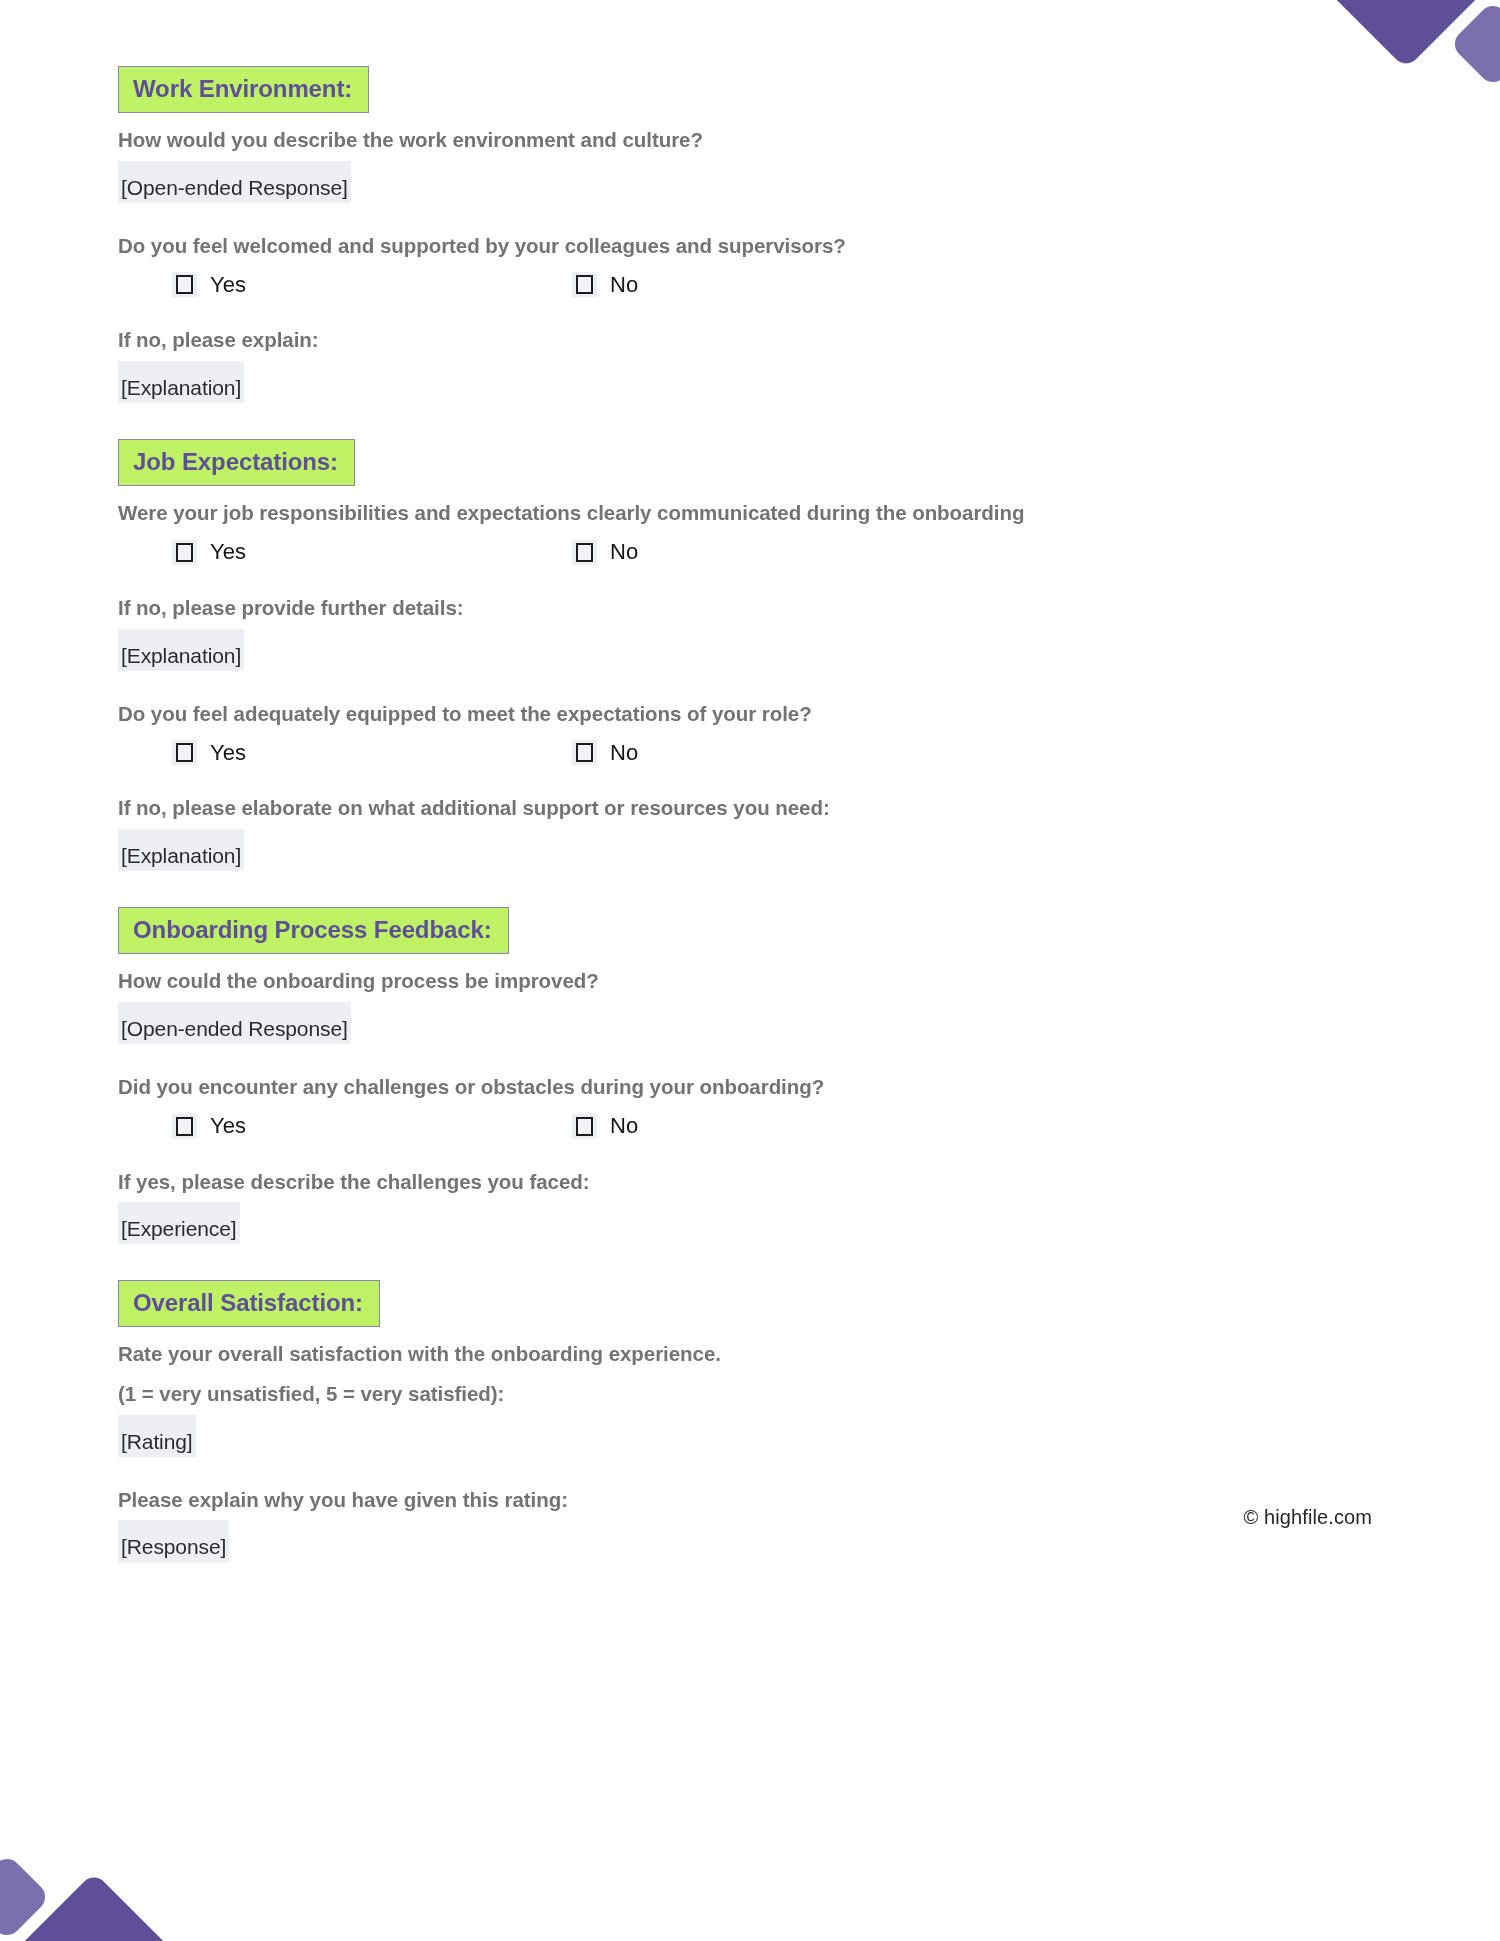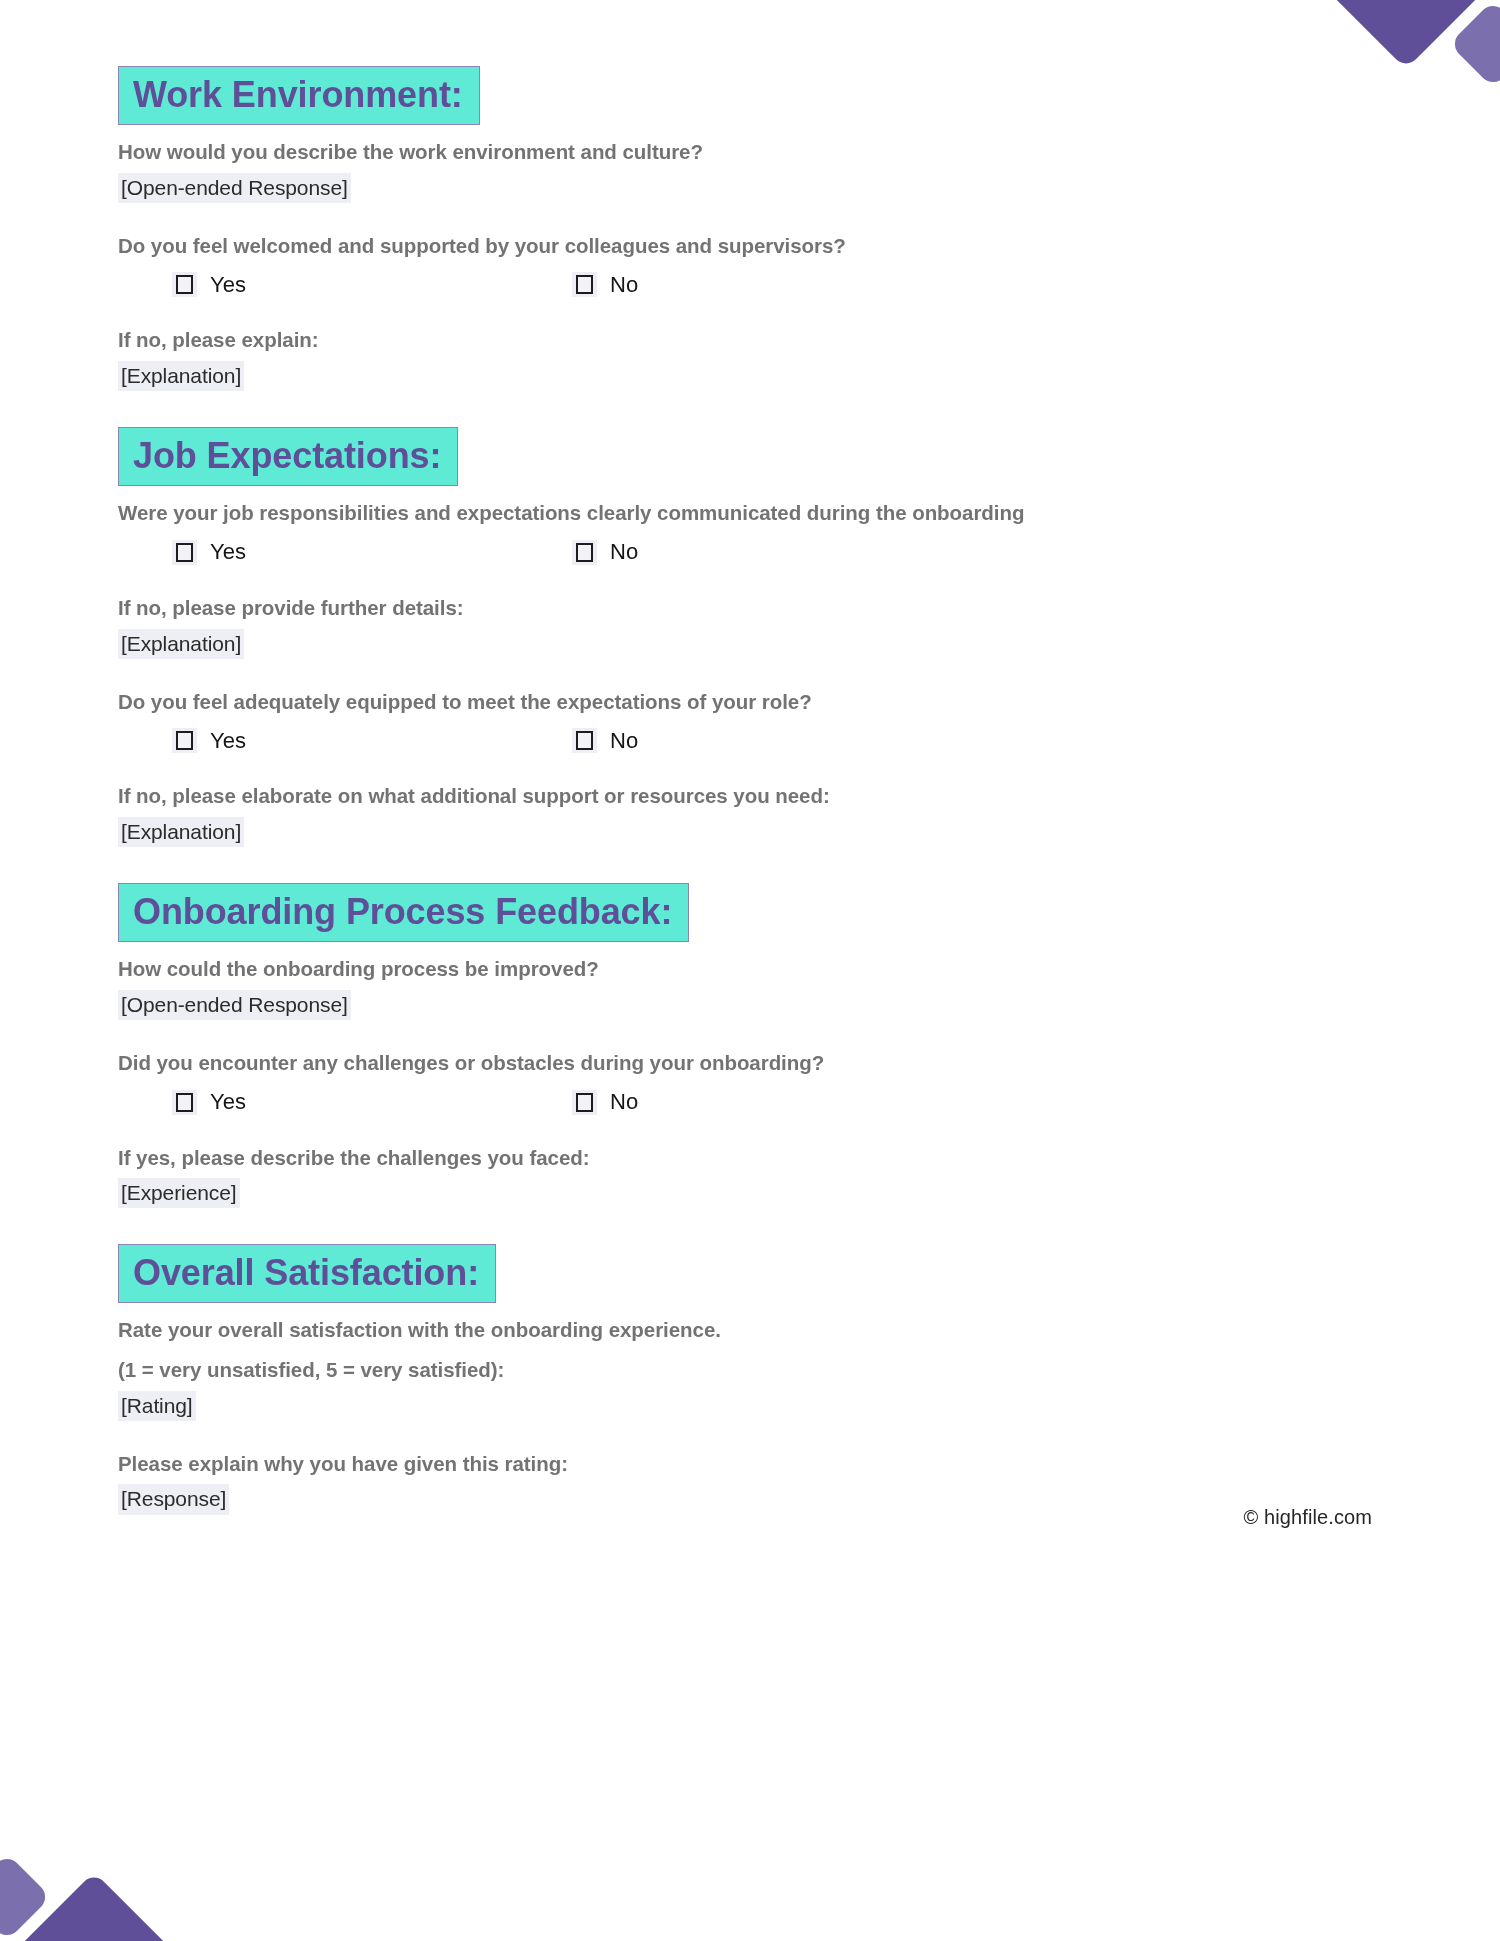--- a/index.html
+++ b/index.html
@@ -61,46 +61,46 @@
     position: absolute;
     left: 118px;
     top: 66px;
     width: 1190px;
   }
 
   .section-heading {
     display: inline-block;
     border: 1.5px solid #8d83b8;
     color: #5f4f98;
-    font-size: 36px;
+    font-size: 24px;
     font-weight: bold;
     line-height: 1.0;
     padding: 10px 16px 11px 14px;
-    background: #5eead4;
+    background: #bef264;
     letter-spacing: -0.1px;
     white-space: nowrap;
   }
 
   .question {
     font-size: 20.5px;
     font-weight: bold;
     color: #737373;
     line-height: 1.25;
     margin: 0;
     letter-spacing: -0.05px;
   }
 
   .placeholder {
     display: inline-block;
     font-size: 21px;
     font-weight: normal;
     color: #2b2b2b;
     background: #eeeef5;
     line-height: 1.2;
-    padding: 2px 3px 3px 3px;
+    padding: 14px 3px 3px 3px;
     letter-spacing: -0.1px;
   }
 
   .options {
     display: flex;
     align-items: center;
   }
   .option {
     display: flex;
     align-items: center;

